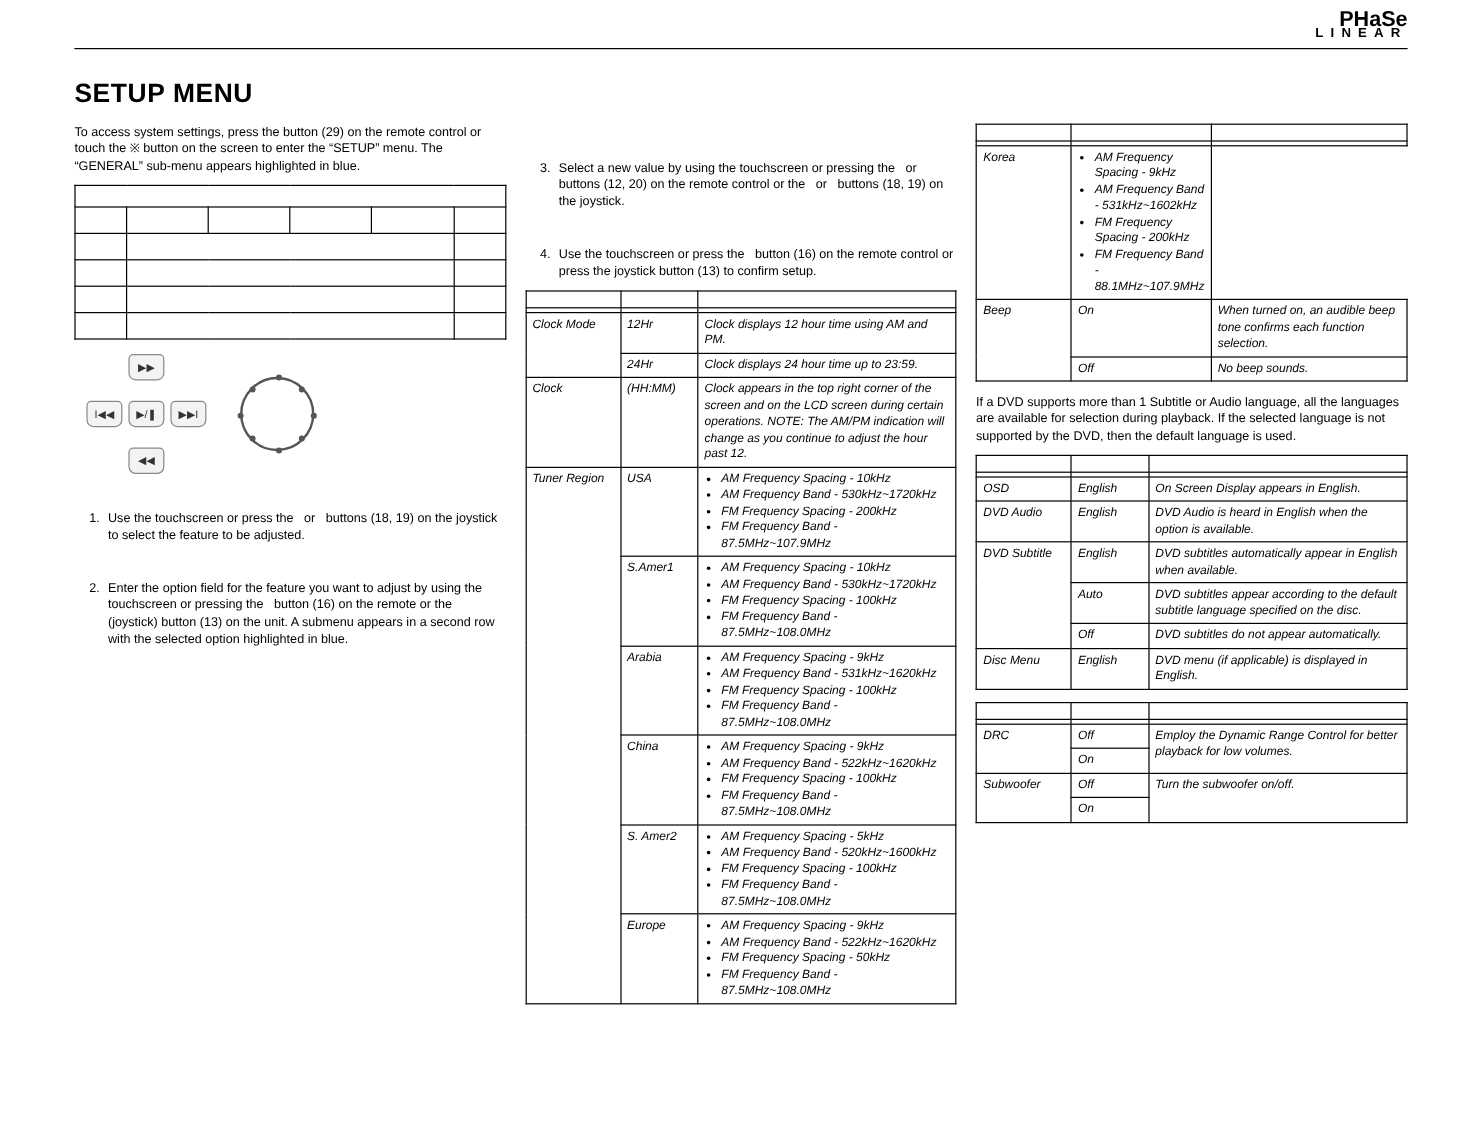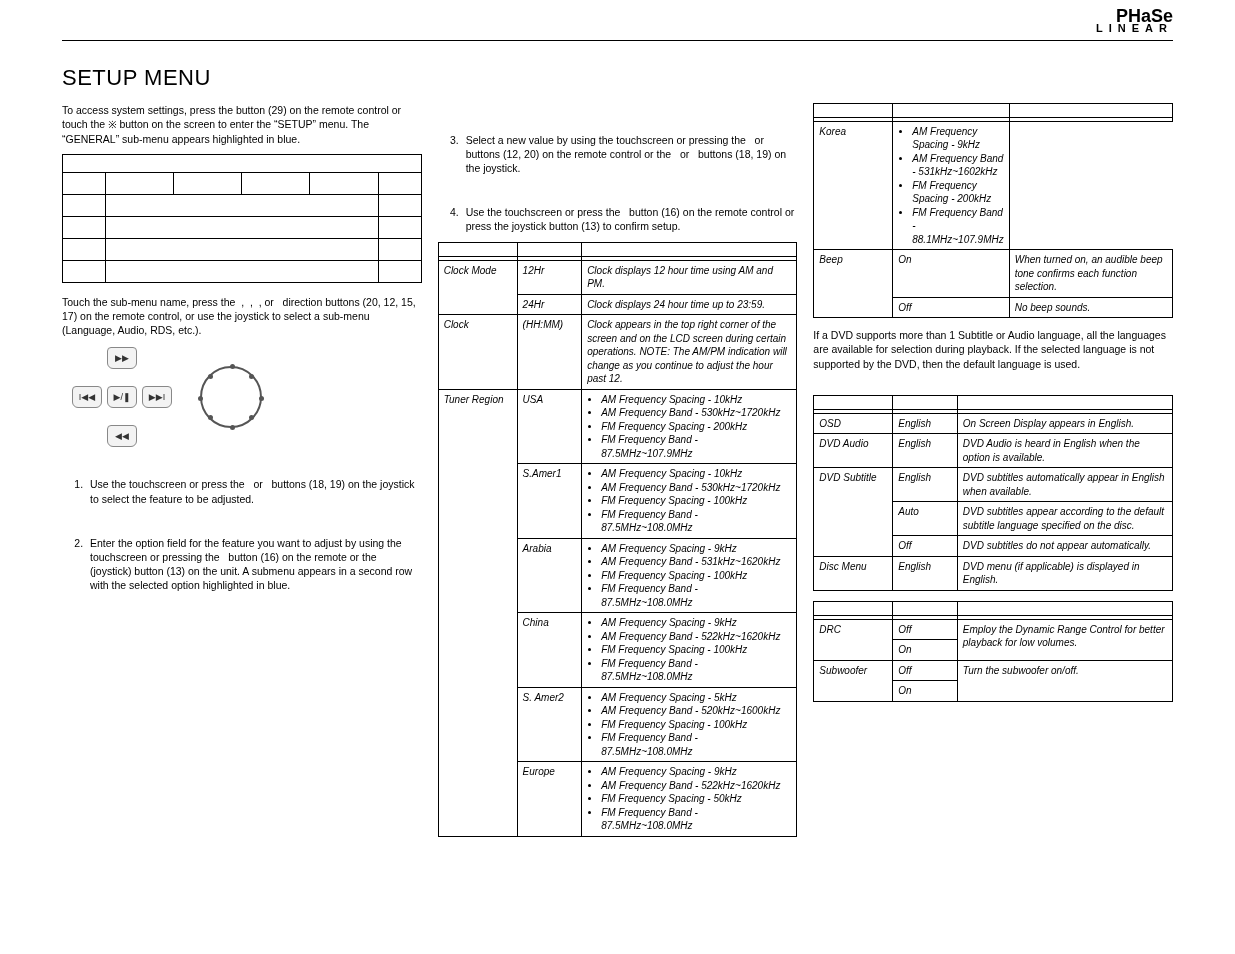--- a/index.html
+++ b/index.html
@@ -27,21 +27,21 @@
     font-family: "Arial Black", Arial, sans-serif;
     letter-spacing: 0px;
     text-align: right;
     line-height: 0.9;
   }
   .logo .top { font-size: 18px; font-weight: 900; letter-spacing: 0px;}
   .logo .bot { font-size: 11px; letter-spacing: 6px; font-weight: bold;}
   h1 {
     font-family: "Arial Black", Arial, sans-serif;
     font-size: 22px;
-    font-weight: 400;
+    font-weight: 700;
     letter-spacing: 0.5px;
     margin: 4px 0 10px 0;
   }
   .cols {
     display: flex;
     gap: 16px;
     align-items: flex-start;
   }
   .col { flex: 1 1 0; min-width: 0;}
   p { margin: 0 0 8px 0; }
@@ -112,21 +112,21 @@
   }
   table.data thead tr:first-child th{
     border-bottom:1px solid #000;
     height:14px;
   }
   table.data thead tr:nth-child(2) th{
     height:4px;padding:0;border-top:none;border-bottom:1px solid #000;
   }
   ul.bul{margin:0;padding-left:14px;}
   ul.bul li{margin-bottom:0;}
-  .chunk{margin-bottom:24px;}
+  .chunk{margin-bottom:8px;}
 </style>
 </head>
 <body>
 
 <div class="logo-row">
   <div class="logo">
     <div class="top">PHaSe</div>
     <div class="bot">LINEAR</div>
   </div>
 </div>
@@ -170,21 +170,20 @@
             <td></td>
           </tr>
       <tr>
             <td></td>
             <td colspan="4"></td>
             <td></td>
           </tr>
     </tbody>
       </table>
 
-    <p>Touch the sub-menu name, press the &nbsp;, &nbsp;, &nbsp;, or &nbsp; direction buttons (20, 12, 15, 17) on the remote control, or use the joystick to select a sub-menu (Language, Audio, RDS, etc.).</p>
 
     <div class="dpad-row">
       <div class="dpad">
         <div class="dbtn up">▶▶</div>
         <div class="dbtn left">I◀◀</div>
         <div class="dbtn center">▶/❚</div>
         <div class="dbtn right">▶▶I</div>
         <div class="dbtn down">◀◀</div>
       </div>
       <div class="ring">

